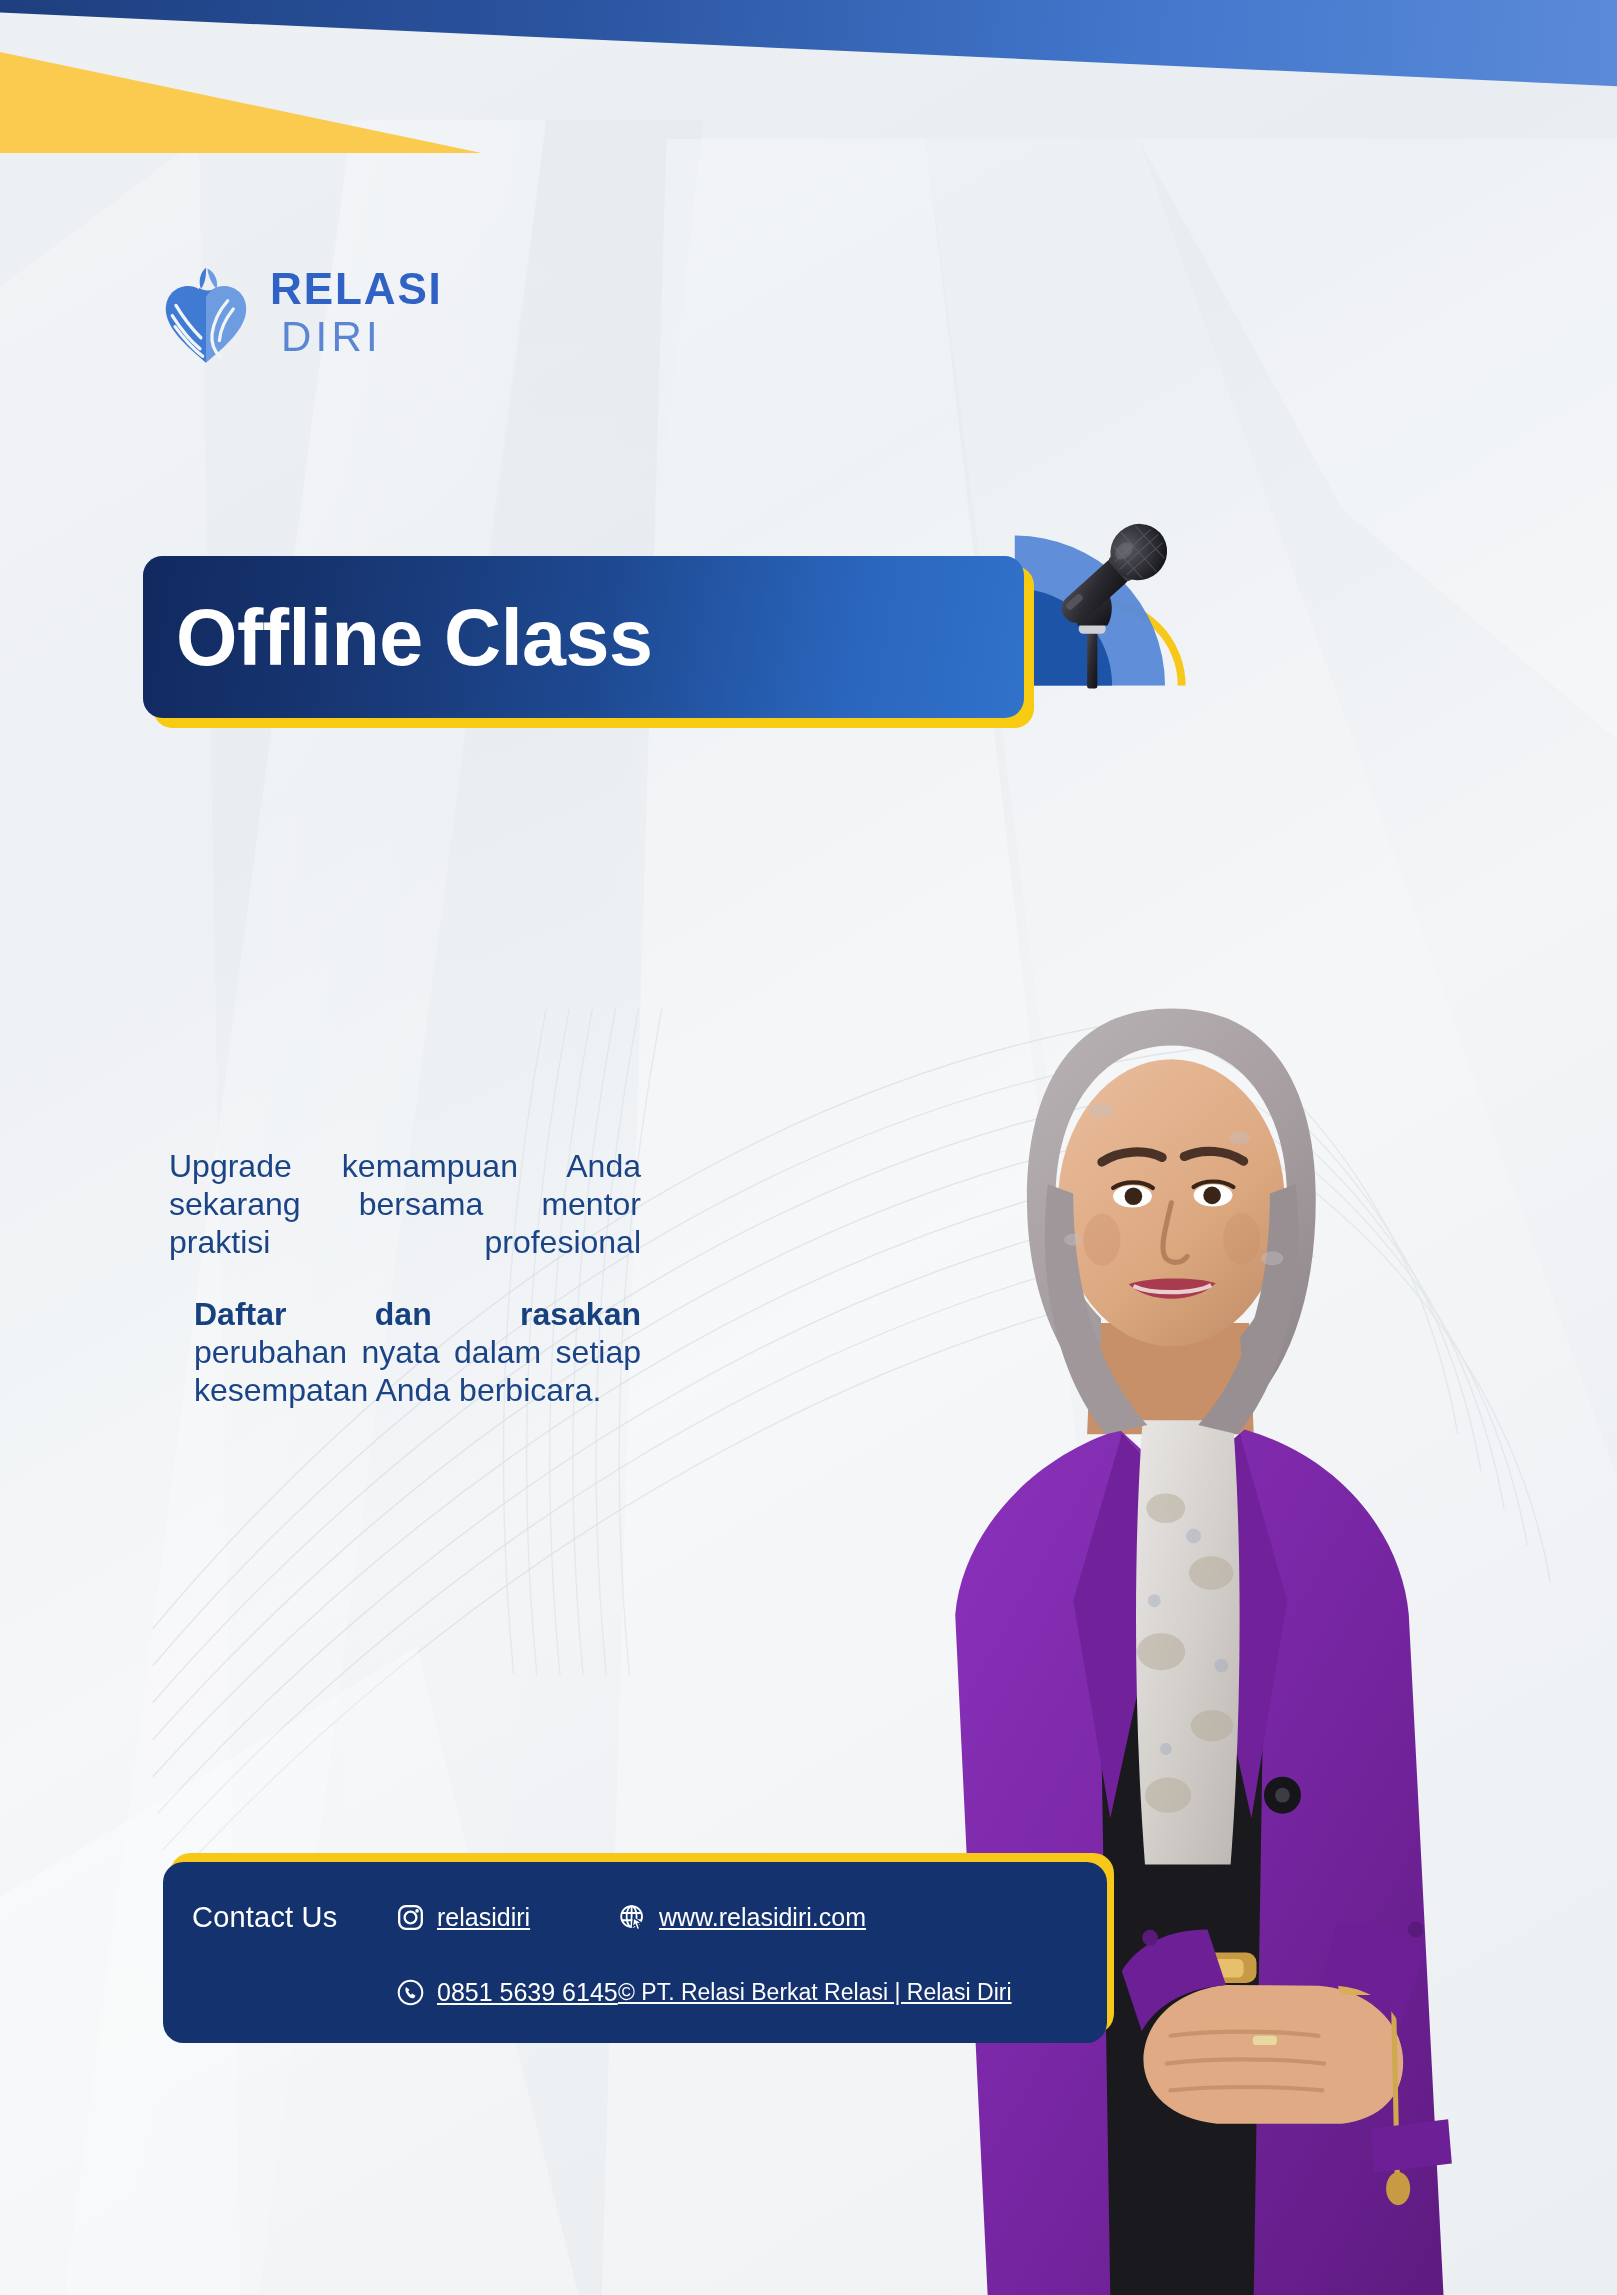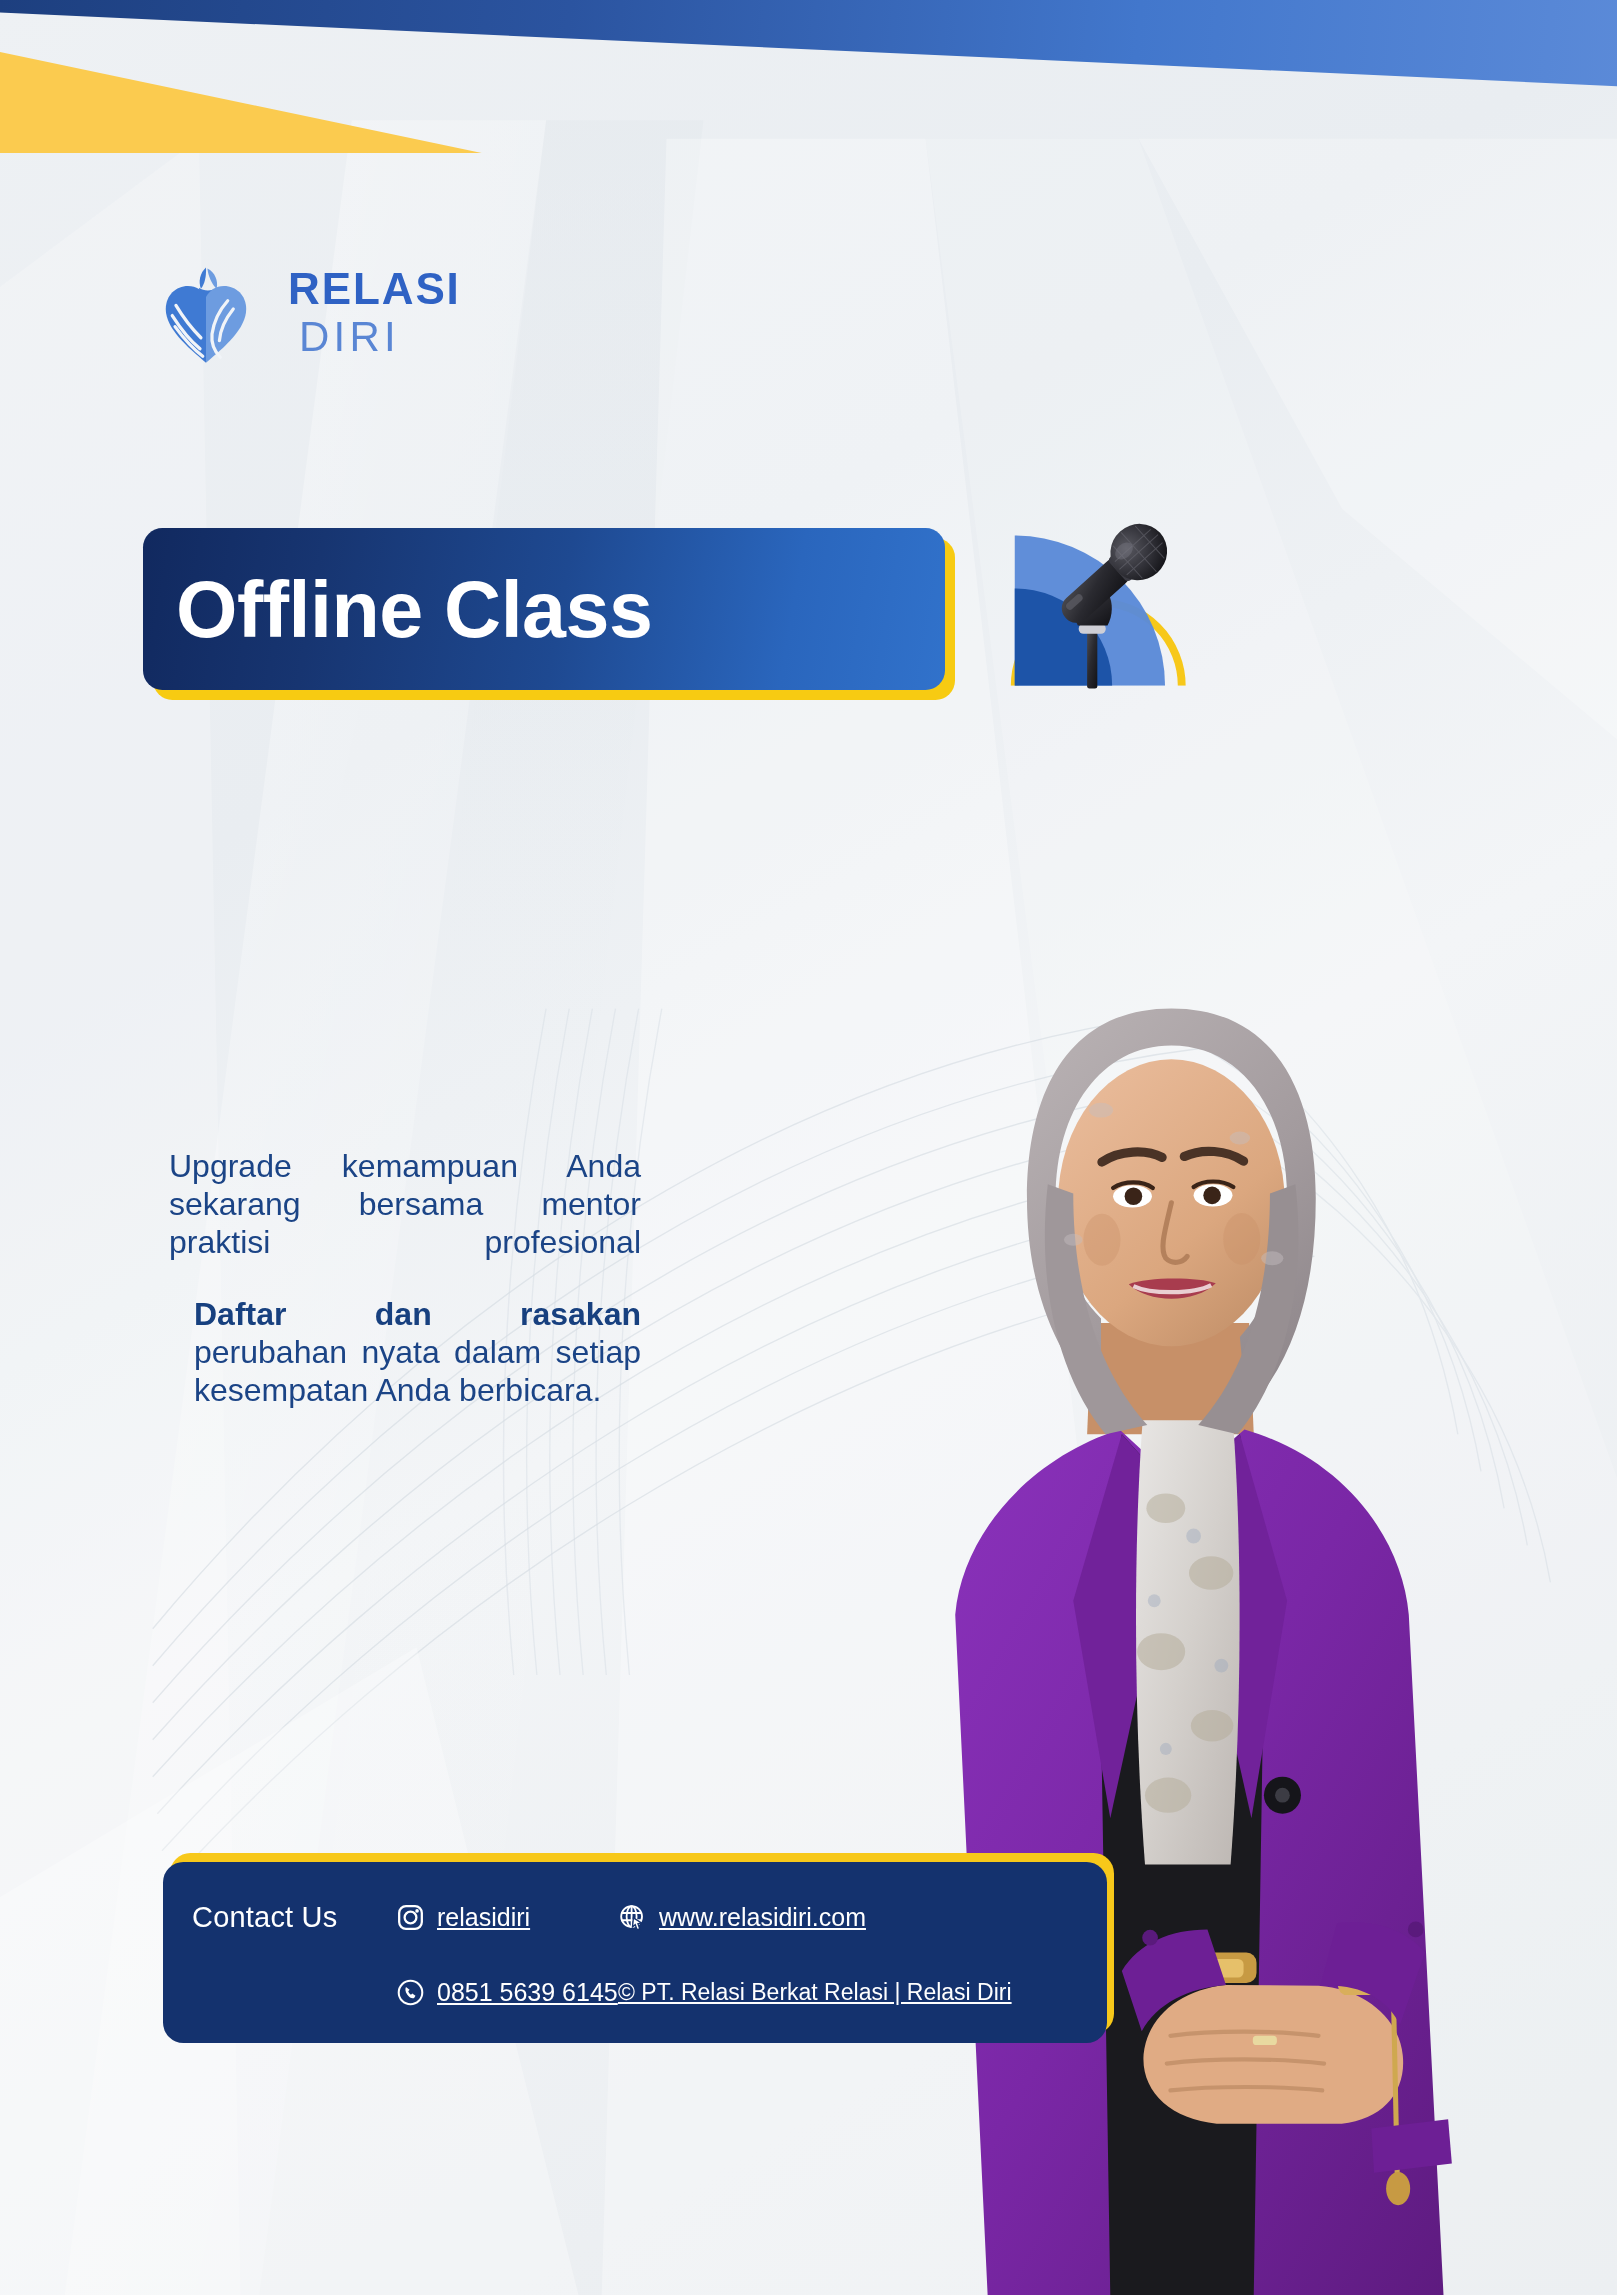--- a/index.html
+++ b/index.html
@@ -35,39 +35,39 @@
     top: 0; left: 0; width: 518px; height: 153px;
     background: #fbcb4f;
     clip-path: polygon(0 34%, 93% 100%, 0 100%);
     z-index: 3;
   }
 
   
   .logo-row {
     position: absolute;
     left: 163px; top: 261px;
-    display: flex; align-items: center; gap: 39px;
+    display: flex; align-items: center; gap: 21px;
     z-index: 10;
   }
   .logo-mark { width: 86px; height: 103px; flex: 0 0 auto; }
   .logo-words { display: flex; flex-direction: column; line-height: 1; }
   .logo-relasi {
     font-size: 44px; font-weight: 700; letter-spacing: 1.9px;
     color: #2f62c4;
   }
   .logo-diri {
     font-size: 42px; font-weight: 400; letter-spacing: 4.2px;
     color: #5a86d4; margin-top: 4.6px; margin-left: 11px;
   }
 
   
   .banner-wrap {
     position: absolute;
-    left: 143px; top: 528px;
-    width: 802px; height: 162px;
+    left: 143px; top: 556px;
+    width: 881px; height: 162px;
     z-index: 10;
   }
   .banner-shadow {
     position: absolute;
     left: 10.2px; top: 10.2px;
     width: 100%; height: 100%;
     background: #f7cb12;
     border-radius: 19.4px;
   }
   .banner-main {

